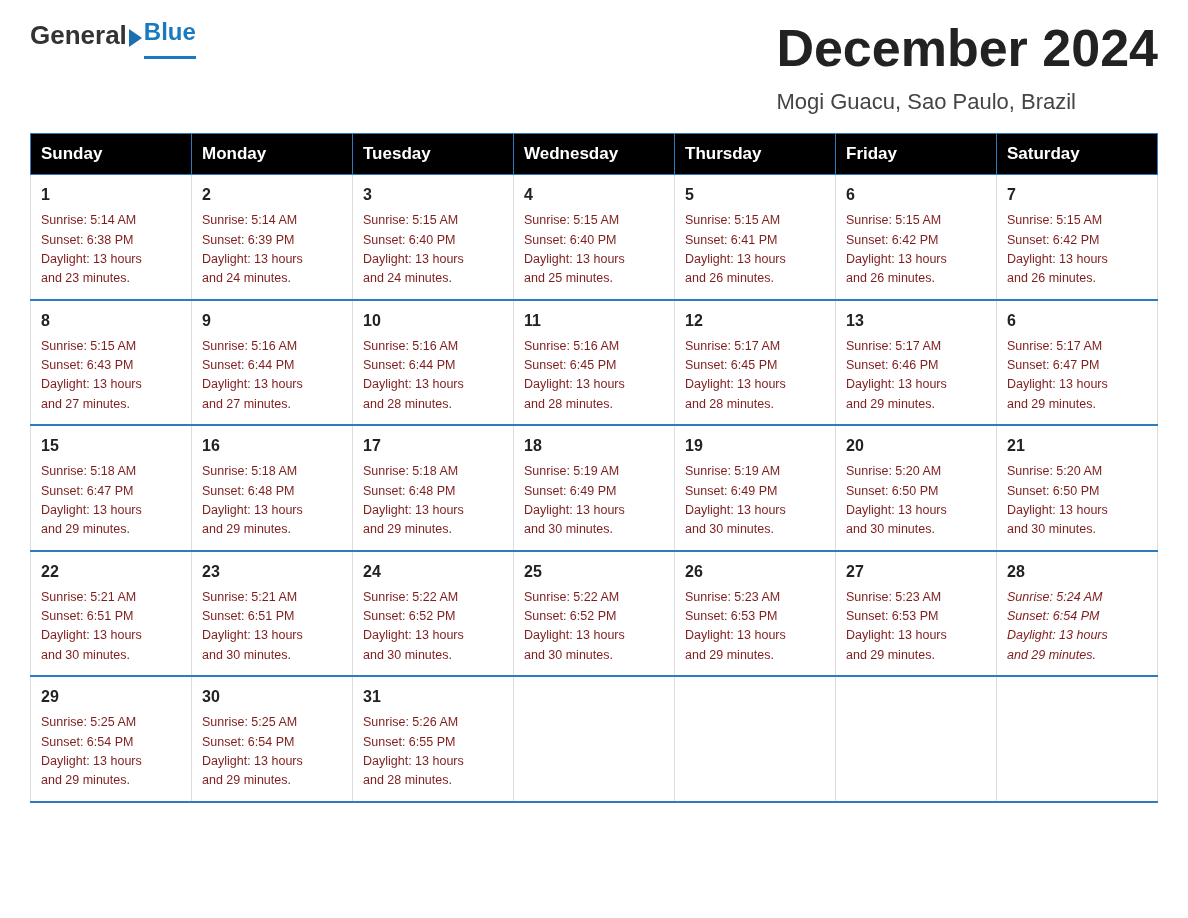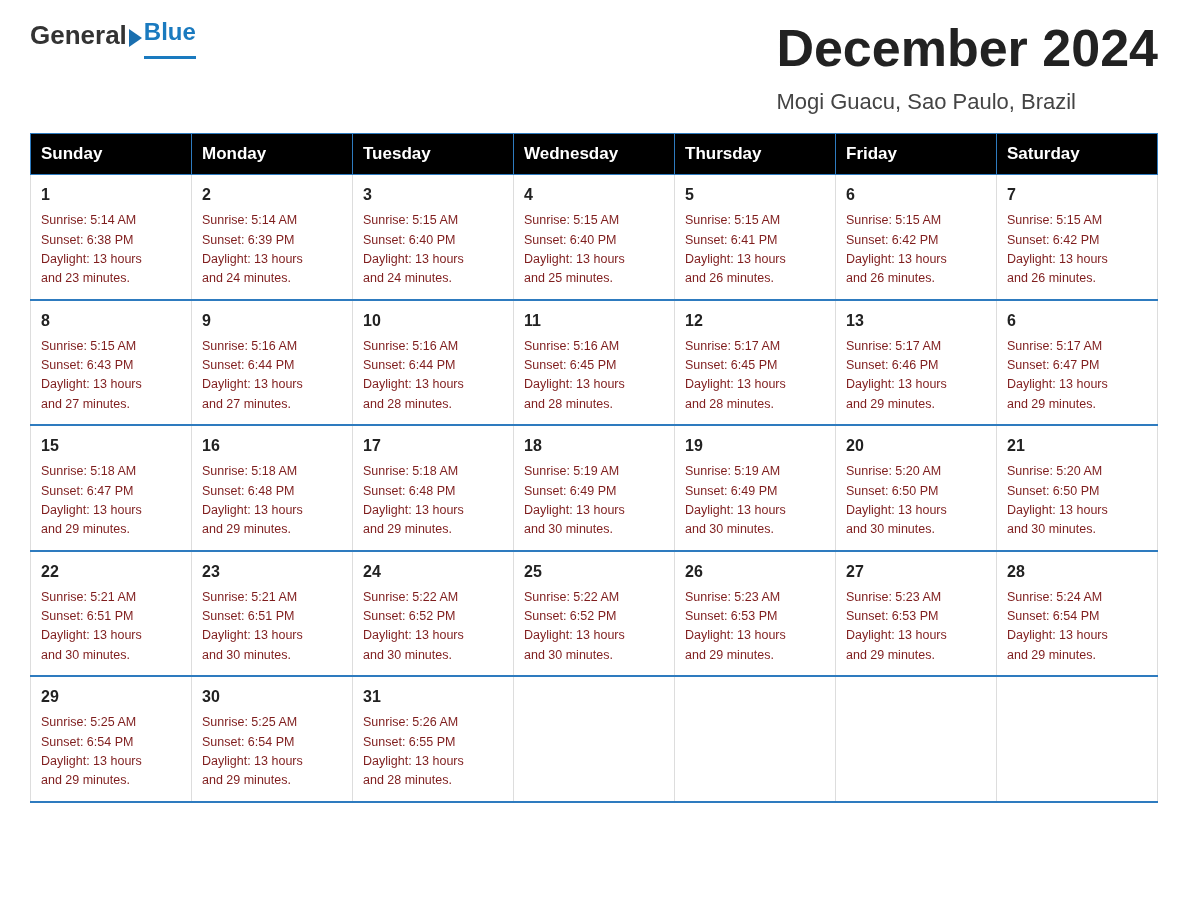--- a/index.html
+++ b/index.html
@@ -315,21 +315,21 @@
         </td>
         <td>
           <div class="day-number">27</div>
           <div class="day-info" style="white-space: pre-line;">Sunrise: 5:23 AM
 Sunset: 6:53 PM
 Daylight: 13 hours
 and 29 minutes.</div>
         </td>
         <td>
           <div class="day-number">28</div>
-          <div class="day-info" style="white-space: pre-line;">Sunrise: 5:24 AM
+          <div class="day-info" style="white-space: pre-line; font-style: italic;">Sunrise: 5:24 AM
 Sunset: 6:54 PM
 Daylight: 13 hours
 and 29 minutes.</div>
         </td>
       </tr>
       <tr>
         <td>
           <div class="day-number">29</div>
           <div class="day-info" style="white-space: pre-line;">Sunrise: 5:25 AM
 Sunset: 6:54 PM

